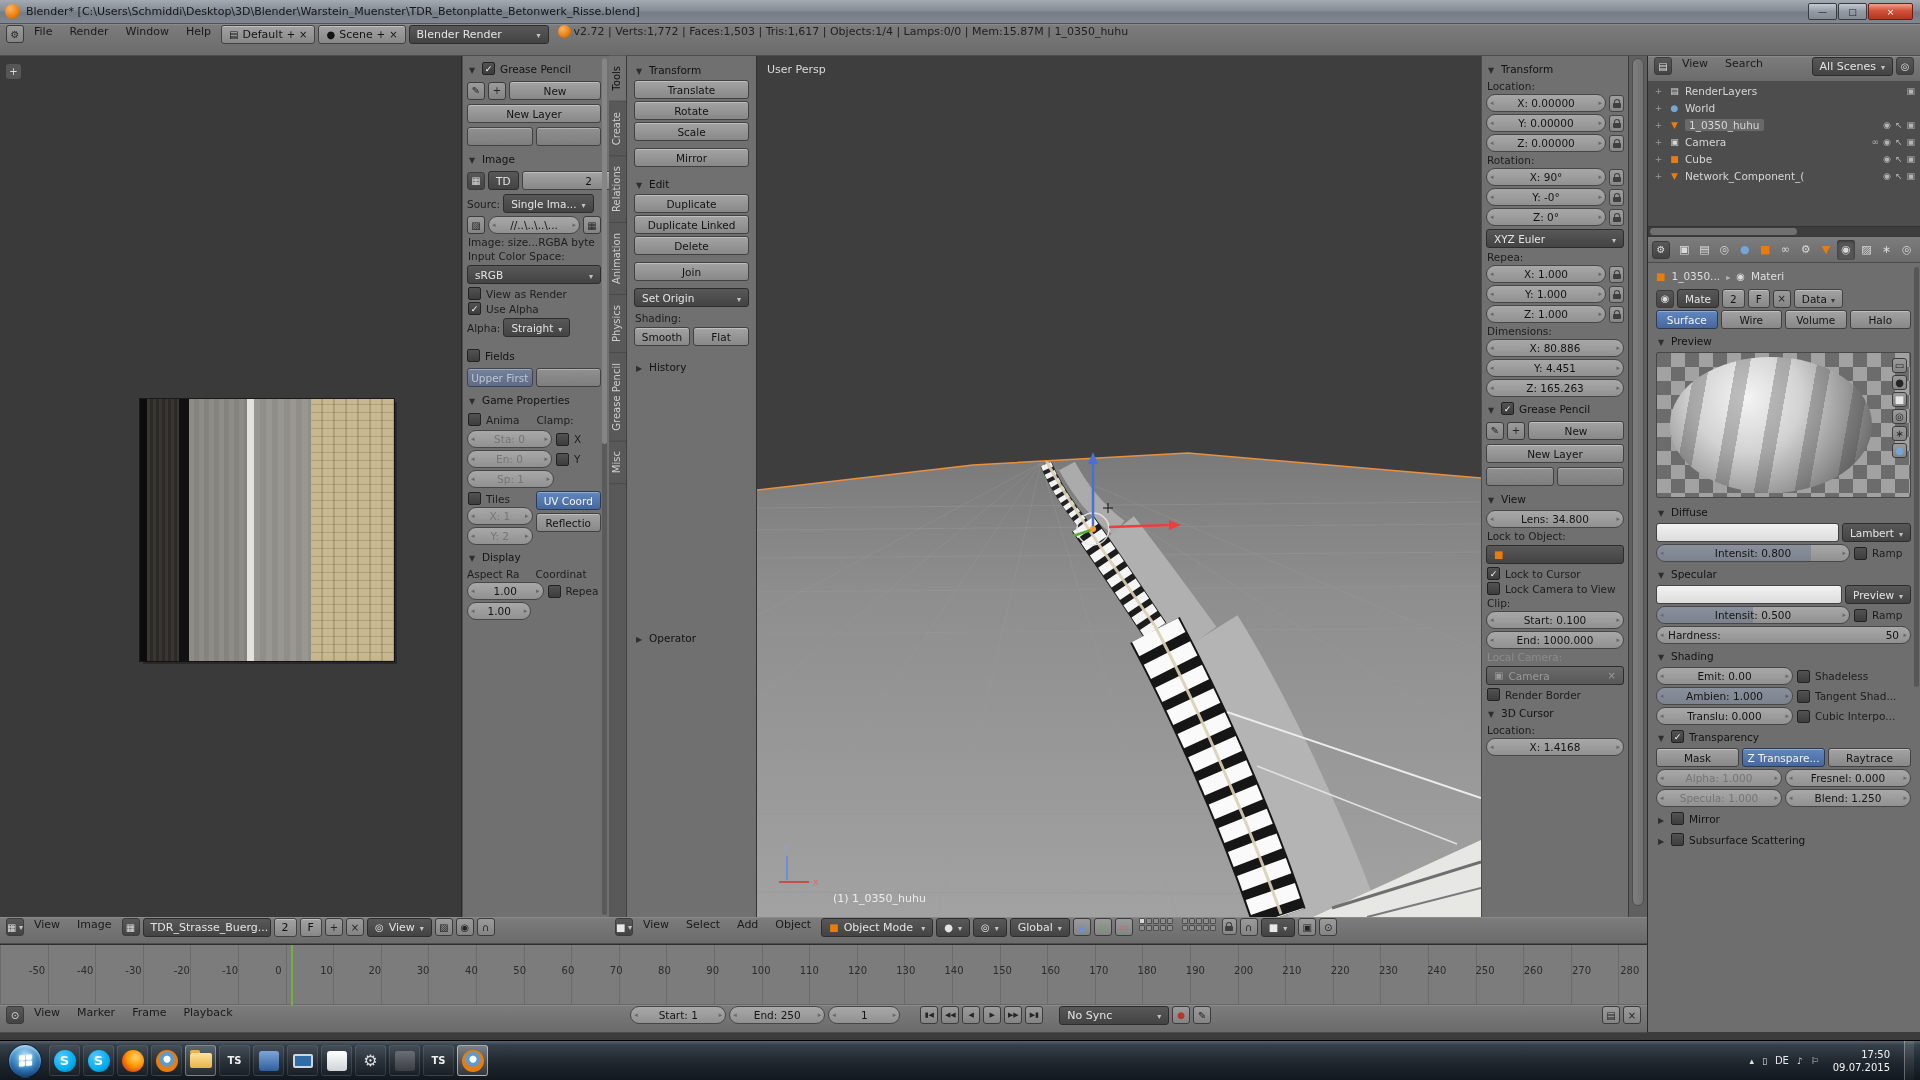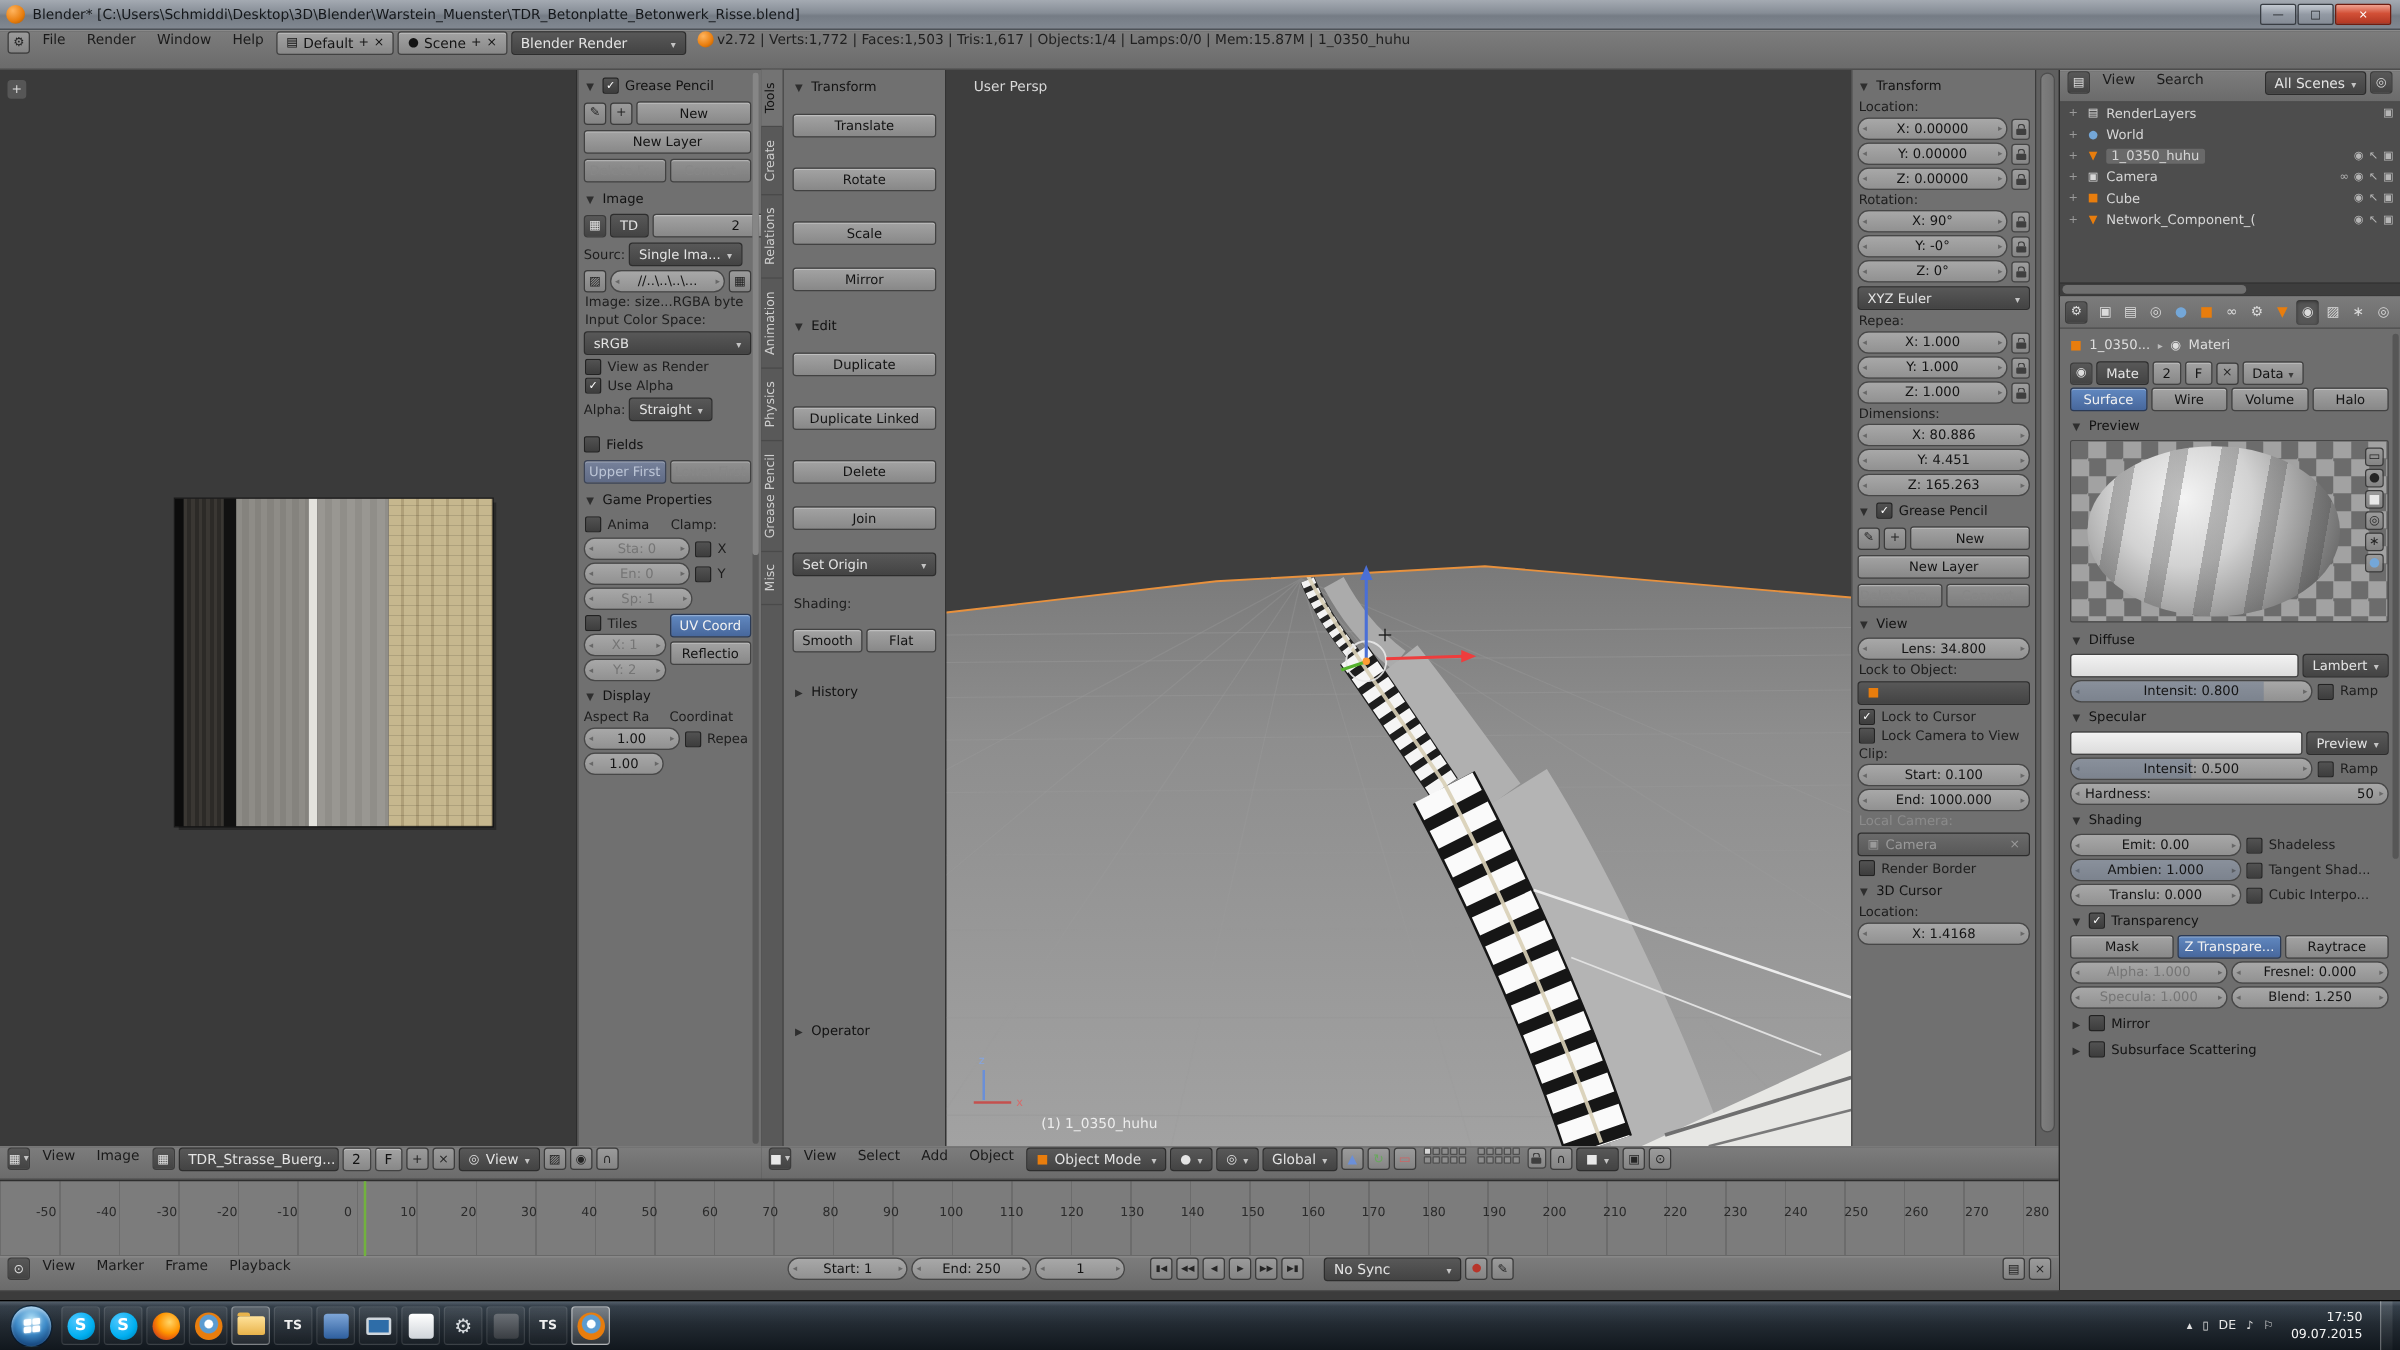--- a/index.html
+++ b/index.html
@@ -96,24 +96,24 @@
 #img-props{left:462px;top:56px;width:147px;height:861px;background:#707070;border-left:1px solid #545454;font-size:10.5px;padding:1px 8px 0 4px;overflow:hidden}
 #img-props .btn,#img-props .dd{width:100%;margin:1px 0}
 #img-scroll{left:602px;top:58px;width:5px;height:857px;border-radius:3px;background:#5a5a5a}
 #img-scroll .thumb{width:100%;height:45%;background:#868686;border-radius:3px}
 #img-hdr{left:0;top:917px;width:609px;height:27px}
 
 #tool-tabs{left:609px;top:56px;width:18px;height:861px;background:#595959;border-right:1px solid #3f3f3f;display:flex;flex-direction:column}
 .vtab{writing-mode:vertical-rl;transform:rotate(180deg);font-size:10px;color:#cfcfcf;padding:10px 2px;text-align:center;border-top:1px solid #4a4a4a}
 .vtab.active{background:#737373;color:#111}
 #toolshelf{left:627px;top:56px;width:130px;height:861px;background:#707070;border-right:1px solid #333;padding:2px 7px;font-size:10.5px}
-#toolshelf .btn,#toolshelf .dd{width:100%;margin:12px 0}
+#toolshelf .btn,#toolshelf .dd{width:100%;margin:1px 0}
 
 #viewport{left:757px;top:56px;width:724px;height:861px;background:#3e3e3e;overflow:hidden}
-.vp-label{position:absolute;left:22px;top:7px;color:#d9d9d9}
+.vp-label{position:absolute;left:10px;top:7px;color:#d9d9d9}
 .vp-obj{position:absolute;left:76px;bottom:12px;color:#ececec}
 #npanel{left:1481px;top:56px;width:147px;height:861px;background:#707070;border-left:1px solid #4b4b4b;font-size:10.5px;padding:1px 4px;overflow:hidden}
 #npanel .num{width:100%}
 #npanel .btn,#npanel .dd{width:100%;margin:1px 0}
 #vscroll{left:1628px;top:56px;width:19px;height:861px;background:#606060;border-left:1px solid #3c3c3c;padding:2px 3px}
 #vscroll .thumb{width:100%;height:99%;border-radius:6px;background:linear-gradient(90deg,#7e7e7e,#727272);border:1px solid #4e4e4e}
 #view-hdr{left:609px;top:917px;width:1038px;height:27px}
 .layers{display:grid;grid-template-columns:repeat(5,6px);grid-auto-rows:6px;gap:1px;margin:0 3px;flex:none}
 .layers i{background:#8e8e8e;border:1px solid #4f4f4f;border-radius:1px}
 .layers i.on{background:#d6d6d6}

